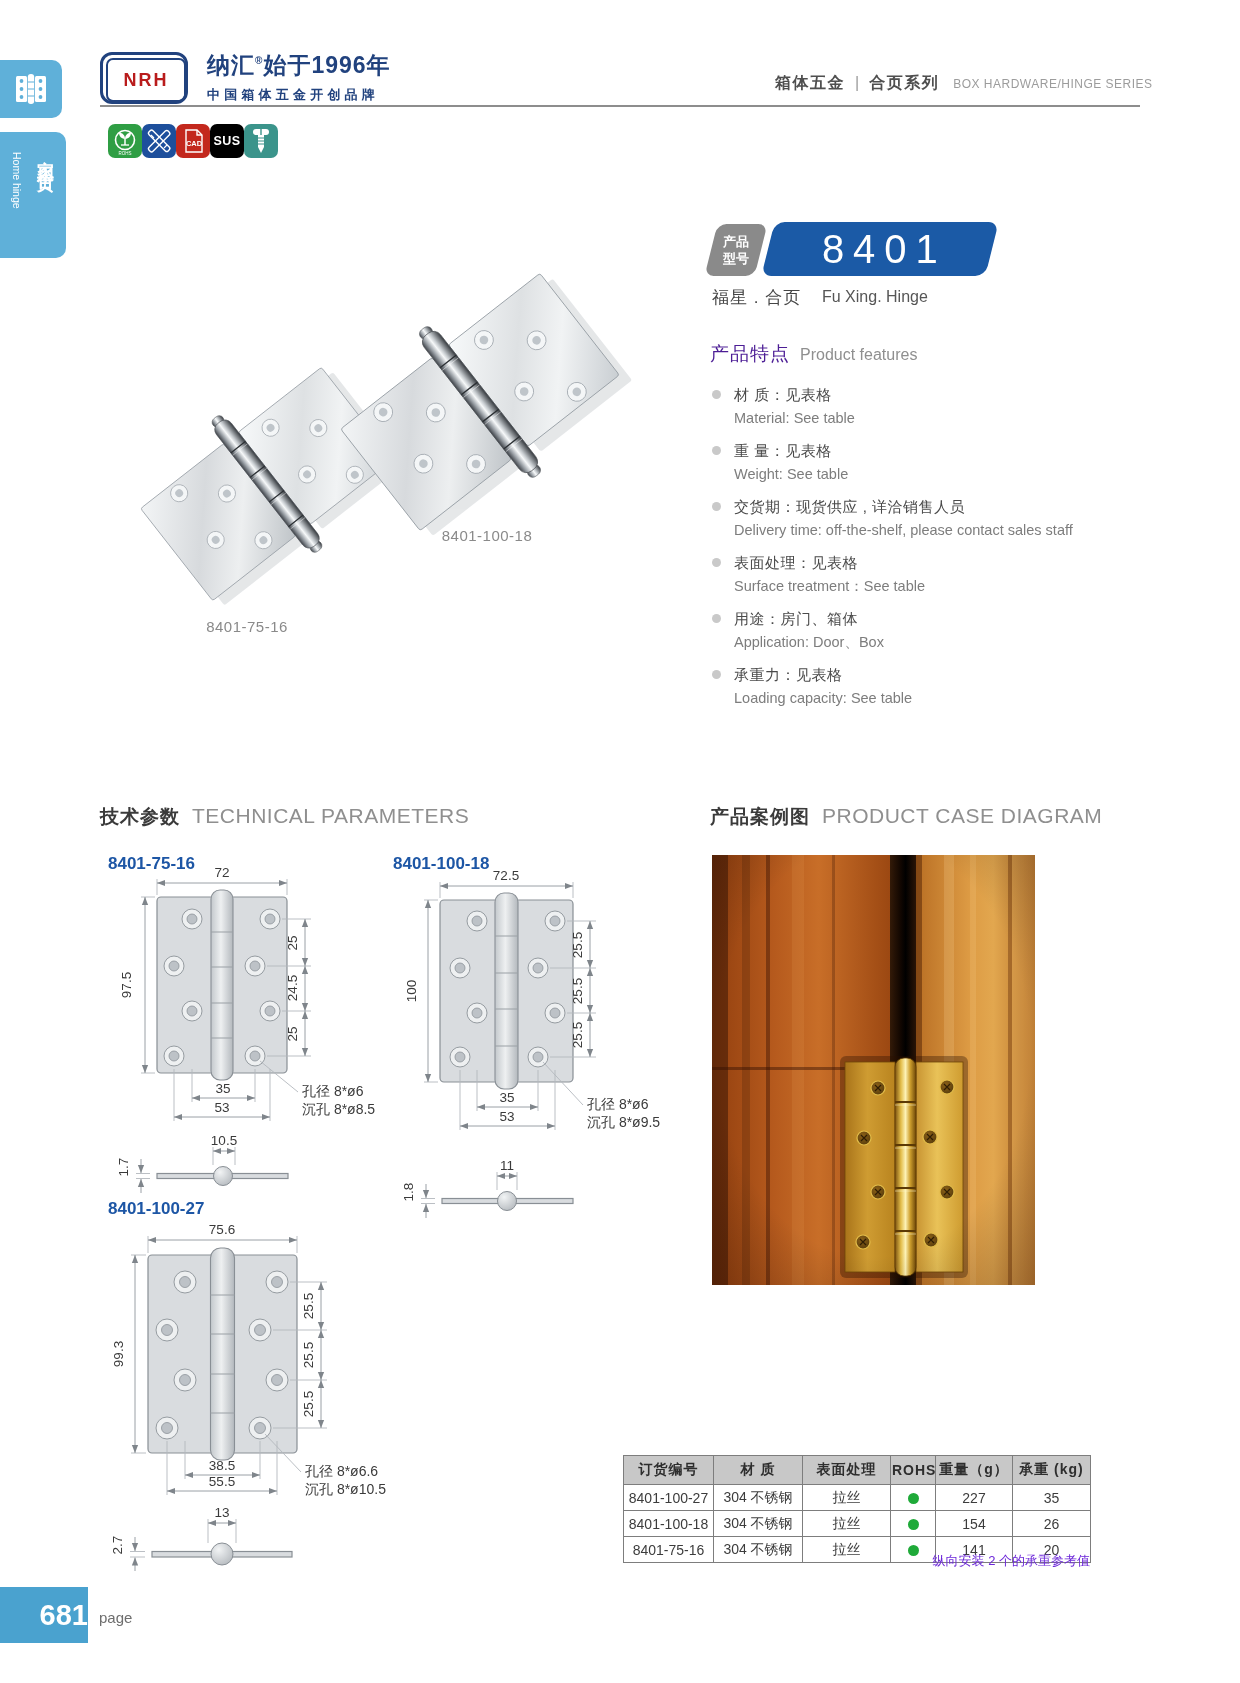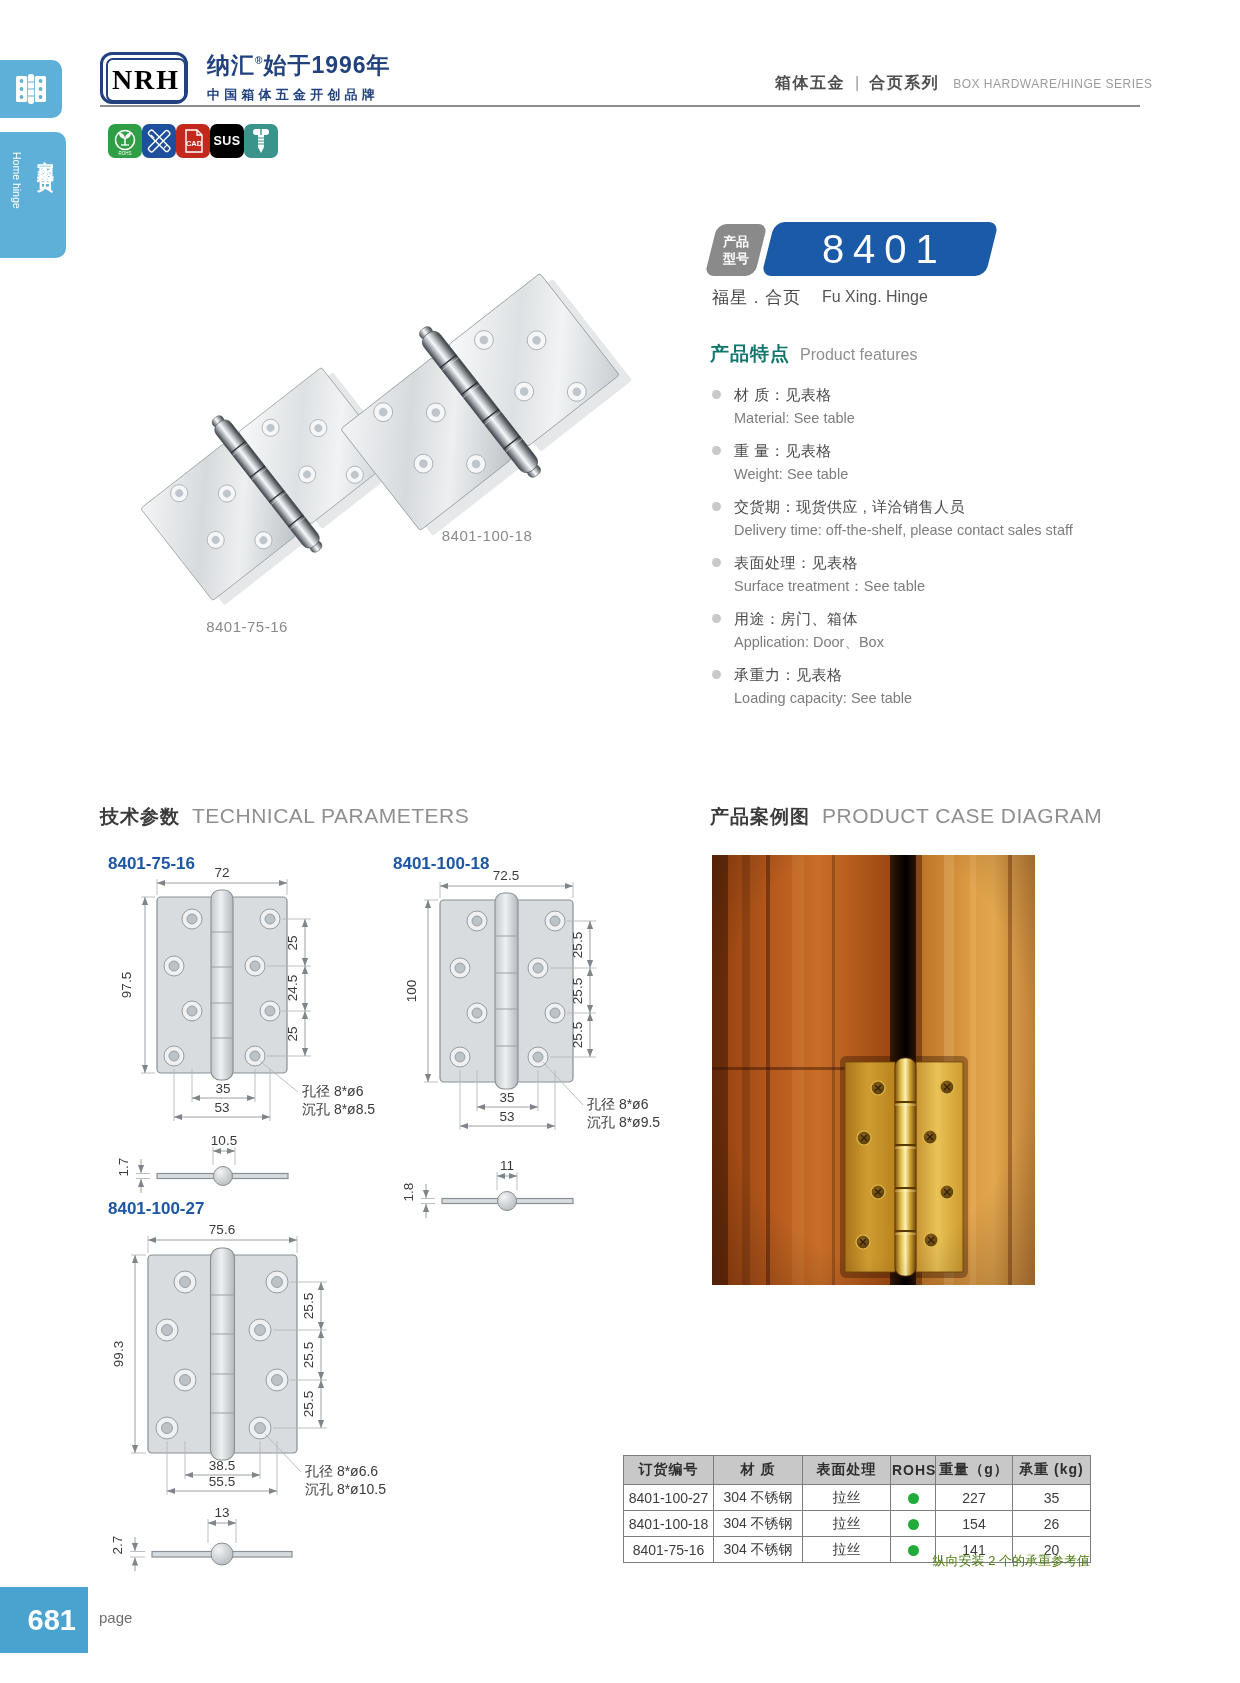--- a/index.html
+++ b/index.html
@@ -4,21 +4,21 @@
 <style>
   html,body{margin:0;padding:0;}
   body{width:1240px;height:1683px;position:relative;background:#fff;
        font-family:"Liberation Sans", sans-serif;overflow:hidden;}
   .abs{position:absolute;}
   svg text{font-family:"Liberation Sans", sans-serif;}
 
   
   .logo{width:88px;height:52px;border:3px solid #21427e;border-radius:12px;padding:3px;box-sizing:border-box;}
   .logo-in{width:100%;height:100%;border:2px solid #21427e;border-radius:7px;display:flex;align-items:center;justify-content:center;
-           font-size:28px;font-weight:bold;color:#000000;letter-spacing:2px;font-family:Liberation Serif, serif;}
+           font-size:18px;font-weight:bold;color:#b91c1c;letter-spacing:2px;}
   .brand-line1{font-size:23px;font-weight:bold;color:#21427e;letter-spacing:1px;}
   .brand-line1 sup{font-size:10px;}
   .brand-line2{font-size:13px;font-weight:bold;color:#21427e;letter-spacing:4.2px;margin-top:5px;}
   .hr-cn{font-size:16px;color:#4f4f4f;font-weight:600;letter-spacing:1.5px;}
   .hr-sep{margin:0 10px;color:#9a9a9a;font-weight:300;}
   .hr-en{font-size:12px;color:#9c9c9c;margin-left:14px;letter-spacing:0.5px;text-align:center;}
   .hdr-divider{height:2px;background:#8d8d8d;}
 
   
   .side-tab{background:#5fb0d9;border-radius:0 10px 10px 0;}
@@ -38,21 +38,21 @@
              display:flex;align-items:center;justify-content:center;}
   .tag-inner{transform:skewX(14deg);color:#fff;font-size:13px;font-weight:bold;text-align:center;line-height:17px;}
   .model-bar{width:224px;height:54px;background:#1b5aa6;transform:skewX(-14deg);border-radius:10px;
              display:flex;align-items:center;justify-content:center;}
   .model-num{transform:skewX(14deg);color:#fff;font-size:40px;letter-spacing:9px;padding-left:9px;font-weight:400;}
   .name-cn{font-size:17px;color:#454545;letter-spacing:1px;}
   .name-en{font-size:16px;color:#565656;}
 
   
   .feat-title{margin-bottom:17px;}
-  .ft-cn{font-size:19px;font-weight:bold;color:#0f766e;letter-spacing:1px;margin-top:44px;}
+  .ft-cn{font-size:19px;font-weight:normal;color:#4c1d95;letter-spacing:1px;margin-top:44px;}
   .ft-en{font-size:16px;color:#8f8f8f;margin-left:10px;}
   .feat-item{position:relative;padding-left:24px;margin-bottom:11px;}
   .bullet{position:absolute;left:2px;top:6px;width:9px;height:9px;border-radius:50%;background:#c9c9c9;}
   .fi-cn{font-size:15px;color:#4a4a4a;line-height:21px;letter-spacing:0.5px;}
   .fi-en{font-size:14.5px;color:#7d7d7d;line-height:21px;margin-top:3px;}
 
   
   .sh-cn{font-size:19px;color:#3a3a3a;font-weight:bold;letter-spacing:1px;}
   .sh-en{font-size:21px;color:#8f8f8f;margin-left:12px;letter-spacing:0.5px;}
 
@@ -69,25 +69,25 @@
   .kline{stroke:#9aa0a5;stroke-width:1;fill:none;}
   .hole-o{fill:#eef0f1;stroke:#969ca1;stroke-width:1;}
   .hole-i{fill:#bdc2c7;stroke:#8d9399;stroke-width:0.8;}
   .knob{fill:url(#knobG);stroke:#898f95;stroke-width:1;}
 
   
   .spec{border-collapse:collapse;table-layout:fixed;}
   .spec th{background:#c8c8c8;border:1px solid #7d7d7d;font-size:14px;height:26px;font-weight:bold;color:#2e2e2e;letter-spacing:1px;}
   .spec td{border:1px solid #7d7d7d;font-size:14px;height:23px;text-align:center;color:#3c3c3c;background:#fff;}
   .dot{display:inline-block;width:11px;height:11px;border-radius:50%;background:#1faa39;vertical-align:middle;}
-  .footnote{font-size:13px;color:#4d7c0f;text-align:right;}
-
-  
-  .page-badge{width:88px;height:66px;background:#4aa2cf;display:flex;align-items:center;justify-content:flex-end;
-              padding-right:12px;box-sizing:border-box;color:#fff;font-size:29px;font-weight:bold;}
+  .footnote{font-size:13px;color:#6d28d9;text-align:right;}
+
+  
+  .page-badge{width:88px;height:56px;background:#4aa2cf;display:flex;align-items:center;justify-content:flex-end;
+              padding-right:0;box-sizing:border-box;color:#fff;font-size:29px;font-weight:bold;}
   .page-word{font-size:15px;color:#6e6e6e;}
 </style>
 </head>
 <body>
 
 <svg width="0" height="0" style="position:absolute" aria-hidden="true">
   <defs>
     <marker id="arr" viewBox="0 0 10 10" refX="9" refY="5" markerWidth="9" markerHeight="9" orient="auto-start-reverse" markerUnits="userSpaceOnUse">
       <path d="M0,1.5 L9,5 L0,8.5 z" fill="#7f858b"></path>
     </marker>

